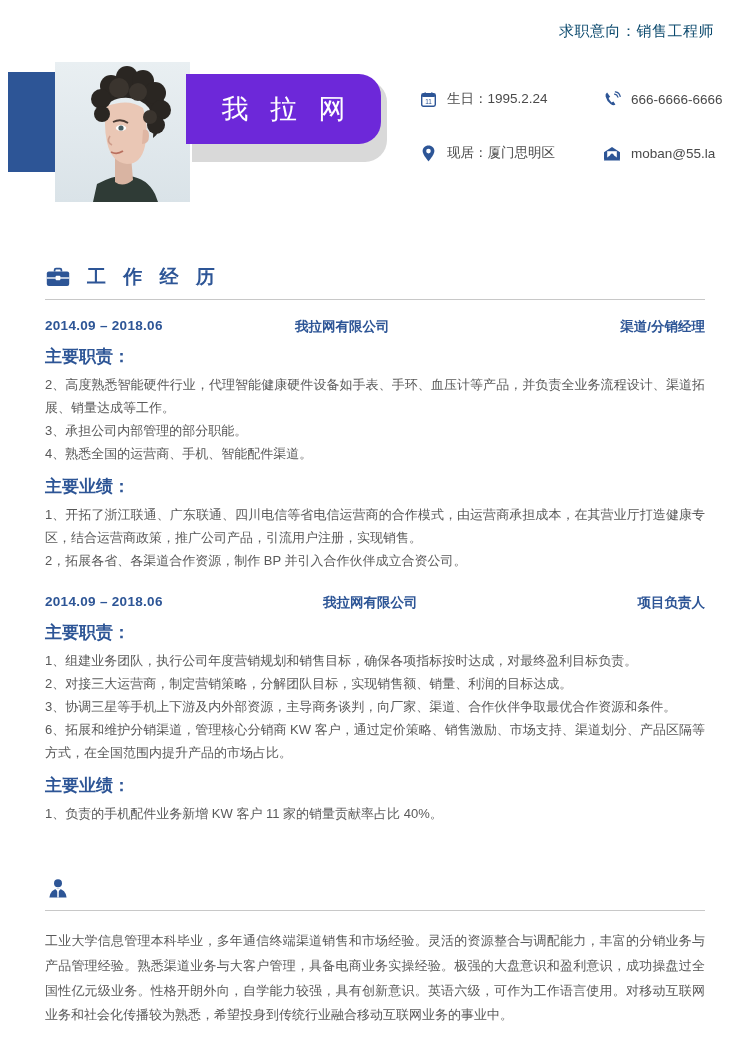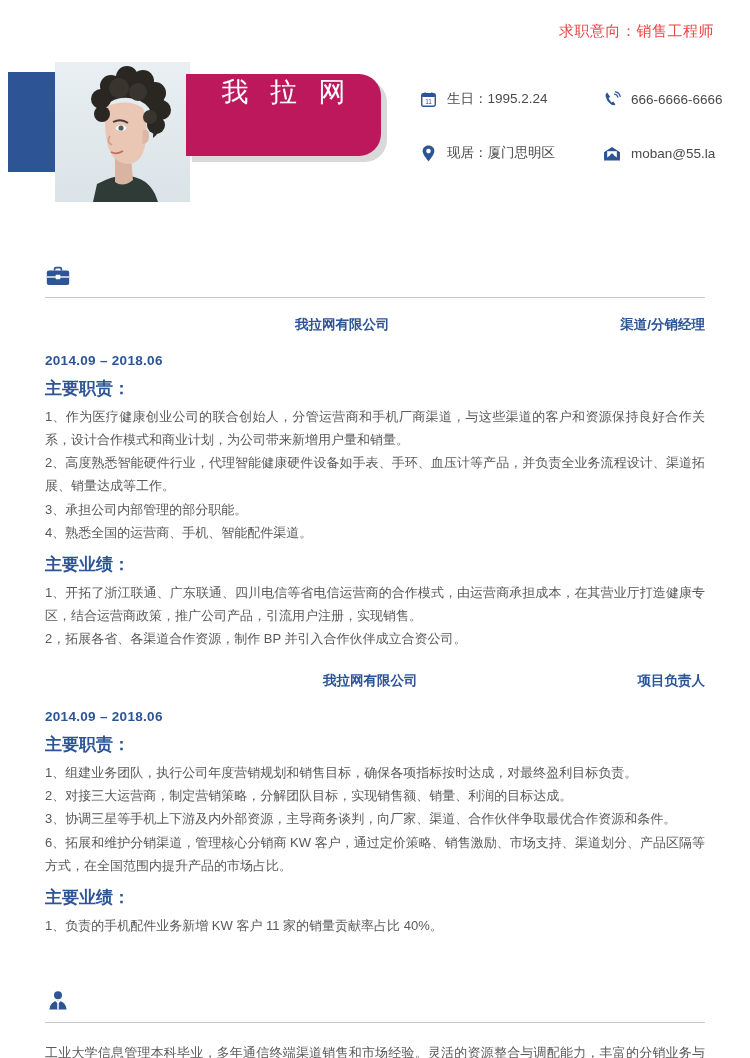--- a/index.html
+++ b/index.html
@@ -17,21 +17,21 @@
   
   .objective-row {
     height: 62px;
     display: flex;
     align-items: center;
     justify-content: flex-end;
     padding-right: 36px;
   }
   .objective-text {
     font-size: 15px;
-    color: #ef4444;
+    color: #0c4a6e;
     letter-spacing: 0.5px;
   }
 
   
   .header {
     position: relative;
     height: 140px;
   }
   .header-bar {
     position: absolute;
@@ -59,25 +59,25 @@
     width: 195px;
     height: 82px;
     background: #d9d9d9;
     border-radius: 0 22px 22px 0;
   }
   .nameplate {
     position: absolute;
     left: 186px;
     top: 12px;
     width: 195px;
-    height: 82px;
-    background: #be185d;
+    height: 70px;
+    background: #6d28d9;
     border-radius: 0 22px 22px 0;
     display: flex;
-    align-items: flex-start;
+    align-items: center;
     justify-content: center;
   }
   .name-text {
     color: #ffffff;
     font-size: 27px;
     letter-spacing: 7px;
     text-indent: 7px;
     font-weight: 400;
   }
 
@@ -142,21 +142,21 @@
   
   .job { margin-bottom: 6px; }
   .job + .job { margin-top: 22px; }
   .job-head {
     display: flex;
     color: #2d5596;
     font-weight: bold;
     font-size: 13.5px;
     margin-bottom: 9px;
   }
-  .job-date { width: 250px; flex: 0 0 auto; letter-spacing: 0.3px; margin-top: 37px; }
+  .job-date { width: 250px; flex: 0 0 auto; letter-spacing: 0.3px; }
   .job-company { flex: 1 1 auto; }
   .job-role { flex: 0 0 auto; text-align: right; }
 
   .job-1 .job-company { padding-left: 0px; }
   .job-2 .job-company { padding-left: 28px; }
 
   .label {
     color: #2d5596;
     font-weight: bold;
     font-size: 17px;
@@ -289,31 +289,31 @@
 
   <div class="section-head">
     <span class="section-ico">
       <svg width="24" height="21" viewBox="0 0 24 21">
         <path d="M8.6 4.4 L8.6 2.9 Q8.6 1.6 10 1.6 L14 1.6 Q15.4 1.6 15.4 2.9 L15.4 4.4" fill="none" stroke="#2d5596" stroke-width="1.7"></path>
         <rect x="0.8" y="4.4" width="22.4" height="14.6" rx="2" fill="#2d5596"></rect>
         <rect x="0.8" y="10.2" width="22.4" height="1.6" fill="#ffffff" opacity="0.85"></rect>
         <rect x="9.6" y="8.8" width="4.8" height="4.4" rx="0.9" fill="#ffffff"></rect>
       </svg>
     </span>
+    <span class="section-title">工 作 经 历</span>
   </div>
 
   <div class="job job-1">
     <div class="job-head">
       <span class="job-date">2014.09 – 2018.06</span>
       <span class="job-company">我拉网有限公司</span>
       <span class="job-role">渠道/分销经理</span>
     </div>
     <div class="block">
       <div class="label">主要职责：</div>
-      <div class="item">1、作为医疗健康创业公司的联合创始人，分管运营商和手机厂商渠道，与这些渠道的客户和资源保持良好合作关系，设计合作模式和商业计划，为公司带来新增用户量和销量。</div>
       <div class="item">2、高度熟悉智能硬件行业，代理智能健康硬件设备如手表、手环、血压计等产品，并负责全业务流程设计、渠道拓展、销量达成等工作。</div>
       <div class="item">3、承担公司内部管理的部分职能。</div>
       <div class="item">4、熟悉全国的运营商、手机、智能配件渠道。</div>
     </div>
     <div class="block">
       <div class="label">主要业绩：</div>
       <div class="item">1、开拓了浙江联通、广东联通、四川电信等省电信运营商的合作模式，由运营商承担成本，在其营业厅打造健康专区，结合运营商政策，推广公司产品，引流用户注册，实现销售。</div>
       <div class="item">2，拓展各省、各渠道合作资源，制作 BP 并引入合作伙伴成立合资公司。</div>
     </div>
   </div>

